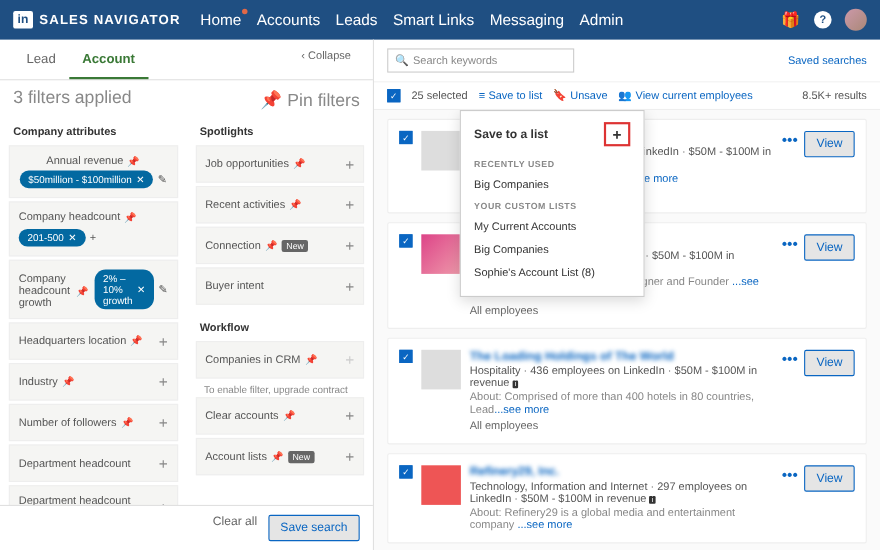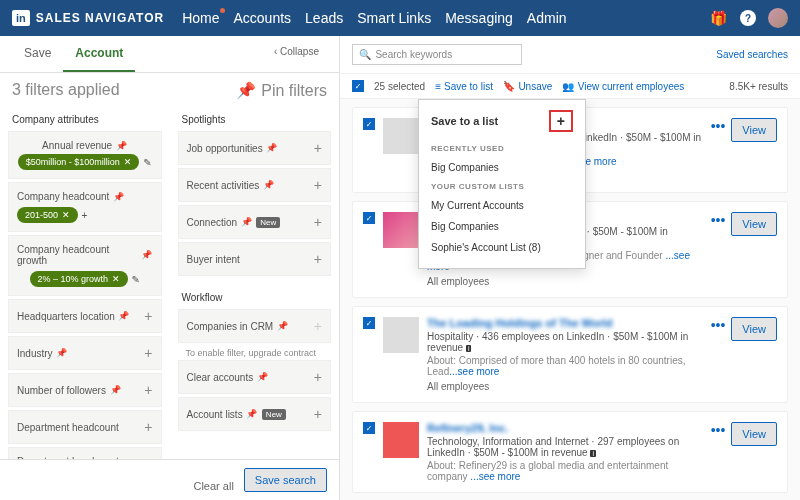--- a/index.html
+++ b/index.html
@@ -13,30 +13,30 @@
 .avatar{width:20px;height:20px;border-radius:50%;background:linear-gradient(135deg,#c9a 0%,#a87 100%)}
 .main{display:flex;height:464px}
 .left{width:340px;border-right:1px solid #e0e0e0;display:flex;flex-direction:column}
 .tabs{display:flex;border-bottom:1px solid #e0e0e0;padding:0 12px}
 .tab{padding:10px 12px;font-size:12px;color:#666;cursor:pointer}
 .tab.active{color:#3a7936;border-bottom:2px solid #3a7936;font-weight:600}
 .collapse{margin-left:auto;padding:10px 8px;font-size:10px;color:#666;cursor:pointer}
 .filterbar{display:flex;justify-content:space-between;padding:8px 12px;font-size:16px;color:#888}
 .filtercols{display:flex;flex:1;overflow:auto}
 .col{flex:1;padding:0 8px}
-.sechead{font-size:10px;font-weight:400;color:#333;padding:6px 4px}
+.sechead{font-size:10px;font-weight:700;color:#333;padding:6px 4px}
 .frow{background:#f5f5f3;border:1px solid #eee;padding:8px;margin-bottom:3px;display:flex;align-items:center;justify-content:space-between;font-size:10px;color:#555}
 .frow .lbl{display:flex;align-items:center;gap:4px}
-.pill{background:#4d7c0f;color:#fff;padding:3px 8px;border-radius:10px;font-size:9px;display:inline-flex;align-items:center;gap:4px}
+.pill{background:#0369a1;color:#fff;padding:3px 8px;border-radius:10px;font-size:9px;display:inline-flex;align-items:center;gap:4px}
 .pill .x{cursor:pointer}
 .pin{color:#bbb;font-size:9px}
 .plus{color:#888;font-size:14px;cursor:pointer}
 .newbadge{background:#666;color:#fff;font-size:8px;padding:1px 4px;border-radius:2px}
 .note{font-size:9px;color:#888;padding:2px 8px}
-.leftfoot{border-top:1px solid #e0e0e0;padding:8px 12px;display:flex;justify-content:flex-end;gap:10px;align-items:flex-end}
+.leftfoot{border-top:1px solid #e0e0e0;padding:8px 12px;display:flex;justify-content:flex-end;gap:10px;align-items:flex-start}
 .btn-outline{border:1px solid #0a66c2;color:#0a66c2;background:#e5e5e5;padding:5px 10px;font-size:11px;cursor:pointer;border-radius:2px}
 .btn-text{color:#666;font-size:11px;cursor:pointer}
 .right{flex:1;display:flex;flex-direction:column;background:#fafafa}
 .searchrow{display:flex;align-items:center;padding:8px 12px;gap:10px;background:#fff;border-bottom:1px solid #eee}
 .searchbox{flex:1;max-width:170px;border:1px solid #ccc;padding:4px 6px;display:flex;align-items:center;gap:4px;font-size:10px;color:#888}
 .link{color:#0a66c2;font-size:10px;cursor:pointer}
 .toolbar{display:flex;align-items:center;padding:6px 12px;gap:10px;font-size:10px;color:#555;background:#fff;border-bottom:1px solid #eee;flex-wrap:nowrap}
 .toolbar .link{display:inline-flex;align-items:center;gap:3px}
 .cb{width:12px;height:12px;border:1px solid #0a66c2;background:#0a66c2;display:inline-flex;align-items:center;justify-content:center;color:#fff;font-size:8px}
 .results{flex:1;overflow:auto;padding:8px 12px;position:relative}
@@ -74,21 +74,21 @@
   <div class="topright">
     <span style="font-size:14px">🎁</span>
     <span style="background:#fff;color:#1f4f82;width:16px;height:16px;border-radius:50%;display:inline-flex;align-items:center;justify-content:center;font-weight:700;font-size:10px">?</span>
     <span class="avatar"></span>
   </div>
 </div>
 
 <div class="main">
   <div class="left">
     <div class="tabs">
-      <div class="tab">Save</div>
+      <div class="tab">Lead</div>
       <div class="tab active">Account</div>
       <div class="collapse">‹ <span>Collapse</span></div>
     </div>
     <div class="filterbar">
       <span>3 filters applied</span>
       <span>📌 <span>Pin filters</span></span>
     </div>
     <div class="filtercols">
       <div class="col">
         <div class="sechead">Company attributes</div>
@@ -111,21 +111,21 @@
               <span class="pin">📌</span>
             </span>
           <span style="display:flex;gap:4px;align-items:center">
               <span class="pill">
                 <span>201-500</span>
                 <span class="x">✕</span>
               </span>
               <span>+</span>
             </span>
         </div>
-        <div class="frow" style="flex-direction:column;align-items:center;gap:5px">
+        <div class="frow" style="flex-direction:row;align-items:flex-end;gap:5px">
           <span class="lbl">
               <span>Company headcount growth</span> 
               <span class="pin">📌</span>
             </span>
           <span style="display:flex;gap:4px;align-items:center">
               <span class="pill">
                 <span>2% – 10% growth</span>
                 <span class="x">✕</span>
               </span>
               <span>✎</span>

